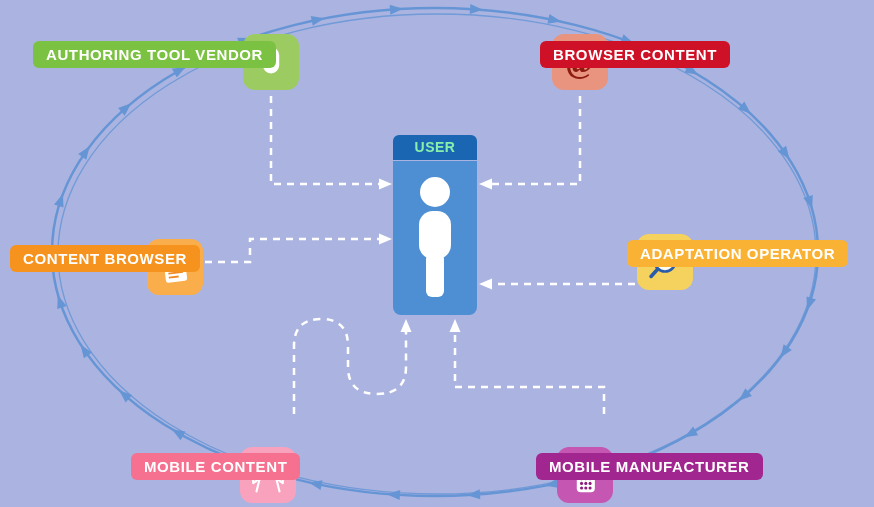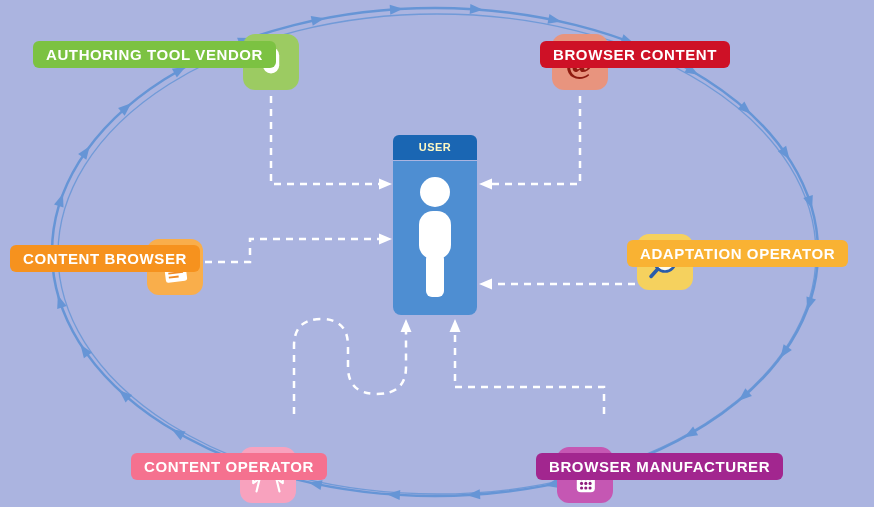--- a/index.html
+++ b/index.html
@@ -43,23 +43,23 @@
   .p2 { left: 10px;  top: 211px; }  .i2 { left: 147px; top: 239px; }
   .p3 { left: 627px; top: 206px; }  .i3 { left: 637px; top: 234px; }
   .p4 { left: 131px; top: 419px; }  .i4 { left: 240px; top: 447px; }
   .p5 { left: 536px; top: 419px; }  .i5 { left: 557px; top: 447px; }
 
   .user-label {
     position: absolute;
     left: 393px; top: 135px;
     width: 84px; height: 25px;
     border-radius: 6px 6px 0 0;
-    color: #fef9c3;
+    color: #86efac;
     font-weight: bold;
-    font-size: 11px;
+    font-size: 14px;
     letter-spacing: 0.5px;
     text-align: center;
     line-height: 25px;
     z-index: 3;
   }
   .user-body {
     position: absolute;
     left: 393px; top: 161px;
     width: 84px; height: 154px;
     border-radius: 0 0 8px 8px;
@@ -182,37 +182,37 @@
         <text x="6" y="17" text-anchor="middle" font-size="8.5" font-weight="bold" font-family="Liberation Sans, sans-serif" fill="#2a5caa">w</text>
         <text x="22" y="17" text-anchor="middle" font-size="8.5" font-weight="bold" font-family="Liberation Sans, sans-serif" fill="#2a5caa">w</text>
         <circle cx="14" cy="13.5" r="6.3" fill="rgba(255,255,255,0.9)" stroke="#2a5caa" stroke-width="1.6"></circle>
         <text x="14" y="17" text-anchor="middle" font-size="10" font-weight="bold" font-family="Liberation Sans, sans-serif" fill="#2a5caa">w</text>
         <line x1="9.6" y1="18.3" x2="5.5" y2="22.8" stroke="#2a5caa" stroke-width="2.2" stroke-linecap="round"></line>
       </svg>
     </div>
   </div>
 
   <div>
-    <div class="pill p4" style="background-color: rgb(245, 113, 143);">CONTENT OPERATOR</div>
+    <div class="pill p4" style="background-color: rgb(245, 113, 143);">MOBILE CONTENT</div>
     <div class="icon-box i4" style="background-color: rgb(248, 162, 190);">
       <svg viewBox="0 0 28 28">
         <g stroke="#fff" stroke-width="1.3" fill="none" stroke-linejoin="round" stroke-linecap="round">
           <polygon points="5,7 13,13 5,19"></polygon>
           <polygon points="23,7 15,13 23,19"></polygon>
           <line x1="5" y1="13" x2="13" y2="13"></line>
           <line x1="23" y1="13" x2="15" y2="13"></line>
           <line x1="9" y1="16" x2="7" y2="24"></line>
           <line x1="19" y1="16" x2="21" y2="24"></line>
         </g>
       </svg>
     </div>
   </div>
 
   <div>
-    <div class="pill p5" style="background-color: rgb(162, 38, 143);">BROWSER MANUFACTURER</div>
+    <div class="pill p5" style="background-color: rgb(162, 38, 143);">MOBILE MANUFACTURER</div>
     <div class="icon-box i5" style="background-color: rgb(197, 87, 179);">
       <svg viewBox="0 0 28 28">
         <rect x="17.5" y="1.5" width="1.8" height="2.8" fill="#fff"></rect>
         <rect x="9" y="3.5" width="11" height="21" rx="2.5" fill="#fff"></rect>
         <rect x="11" y="6.5" width="7" height="6.5" rx="0.5" fill="#8f1d7c"></rect>
         <circle cx="11.9" cy="16.3" r="0.95" fill="#8f1d7c"></circle>
         <circle cx="14.5" cy="16.3" r="0.95" fill="#8f1d7c"></circle>
         <circle cx="17.1" cy="16.3" r="0.95" fill="#8f1d7c"></circle>
         <circle cx="11.9" cy="19.1" r="0.95" fill="#8f1d7c"></circle>
         <circle cx="14.5" cy="19.1" r="0.95" fill="#8f1d7c"></circle>

